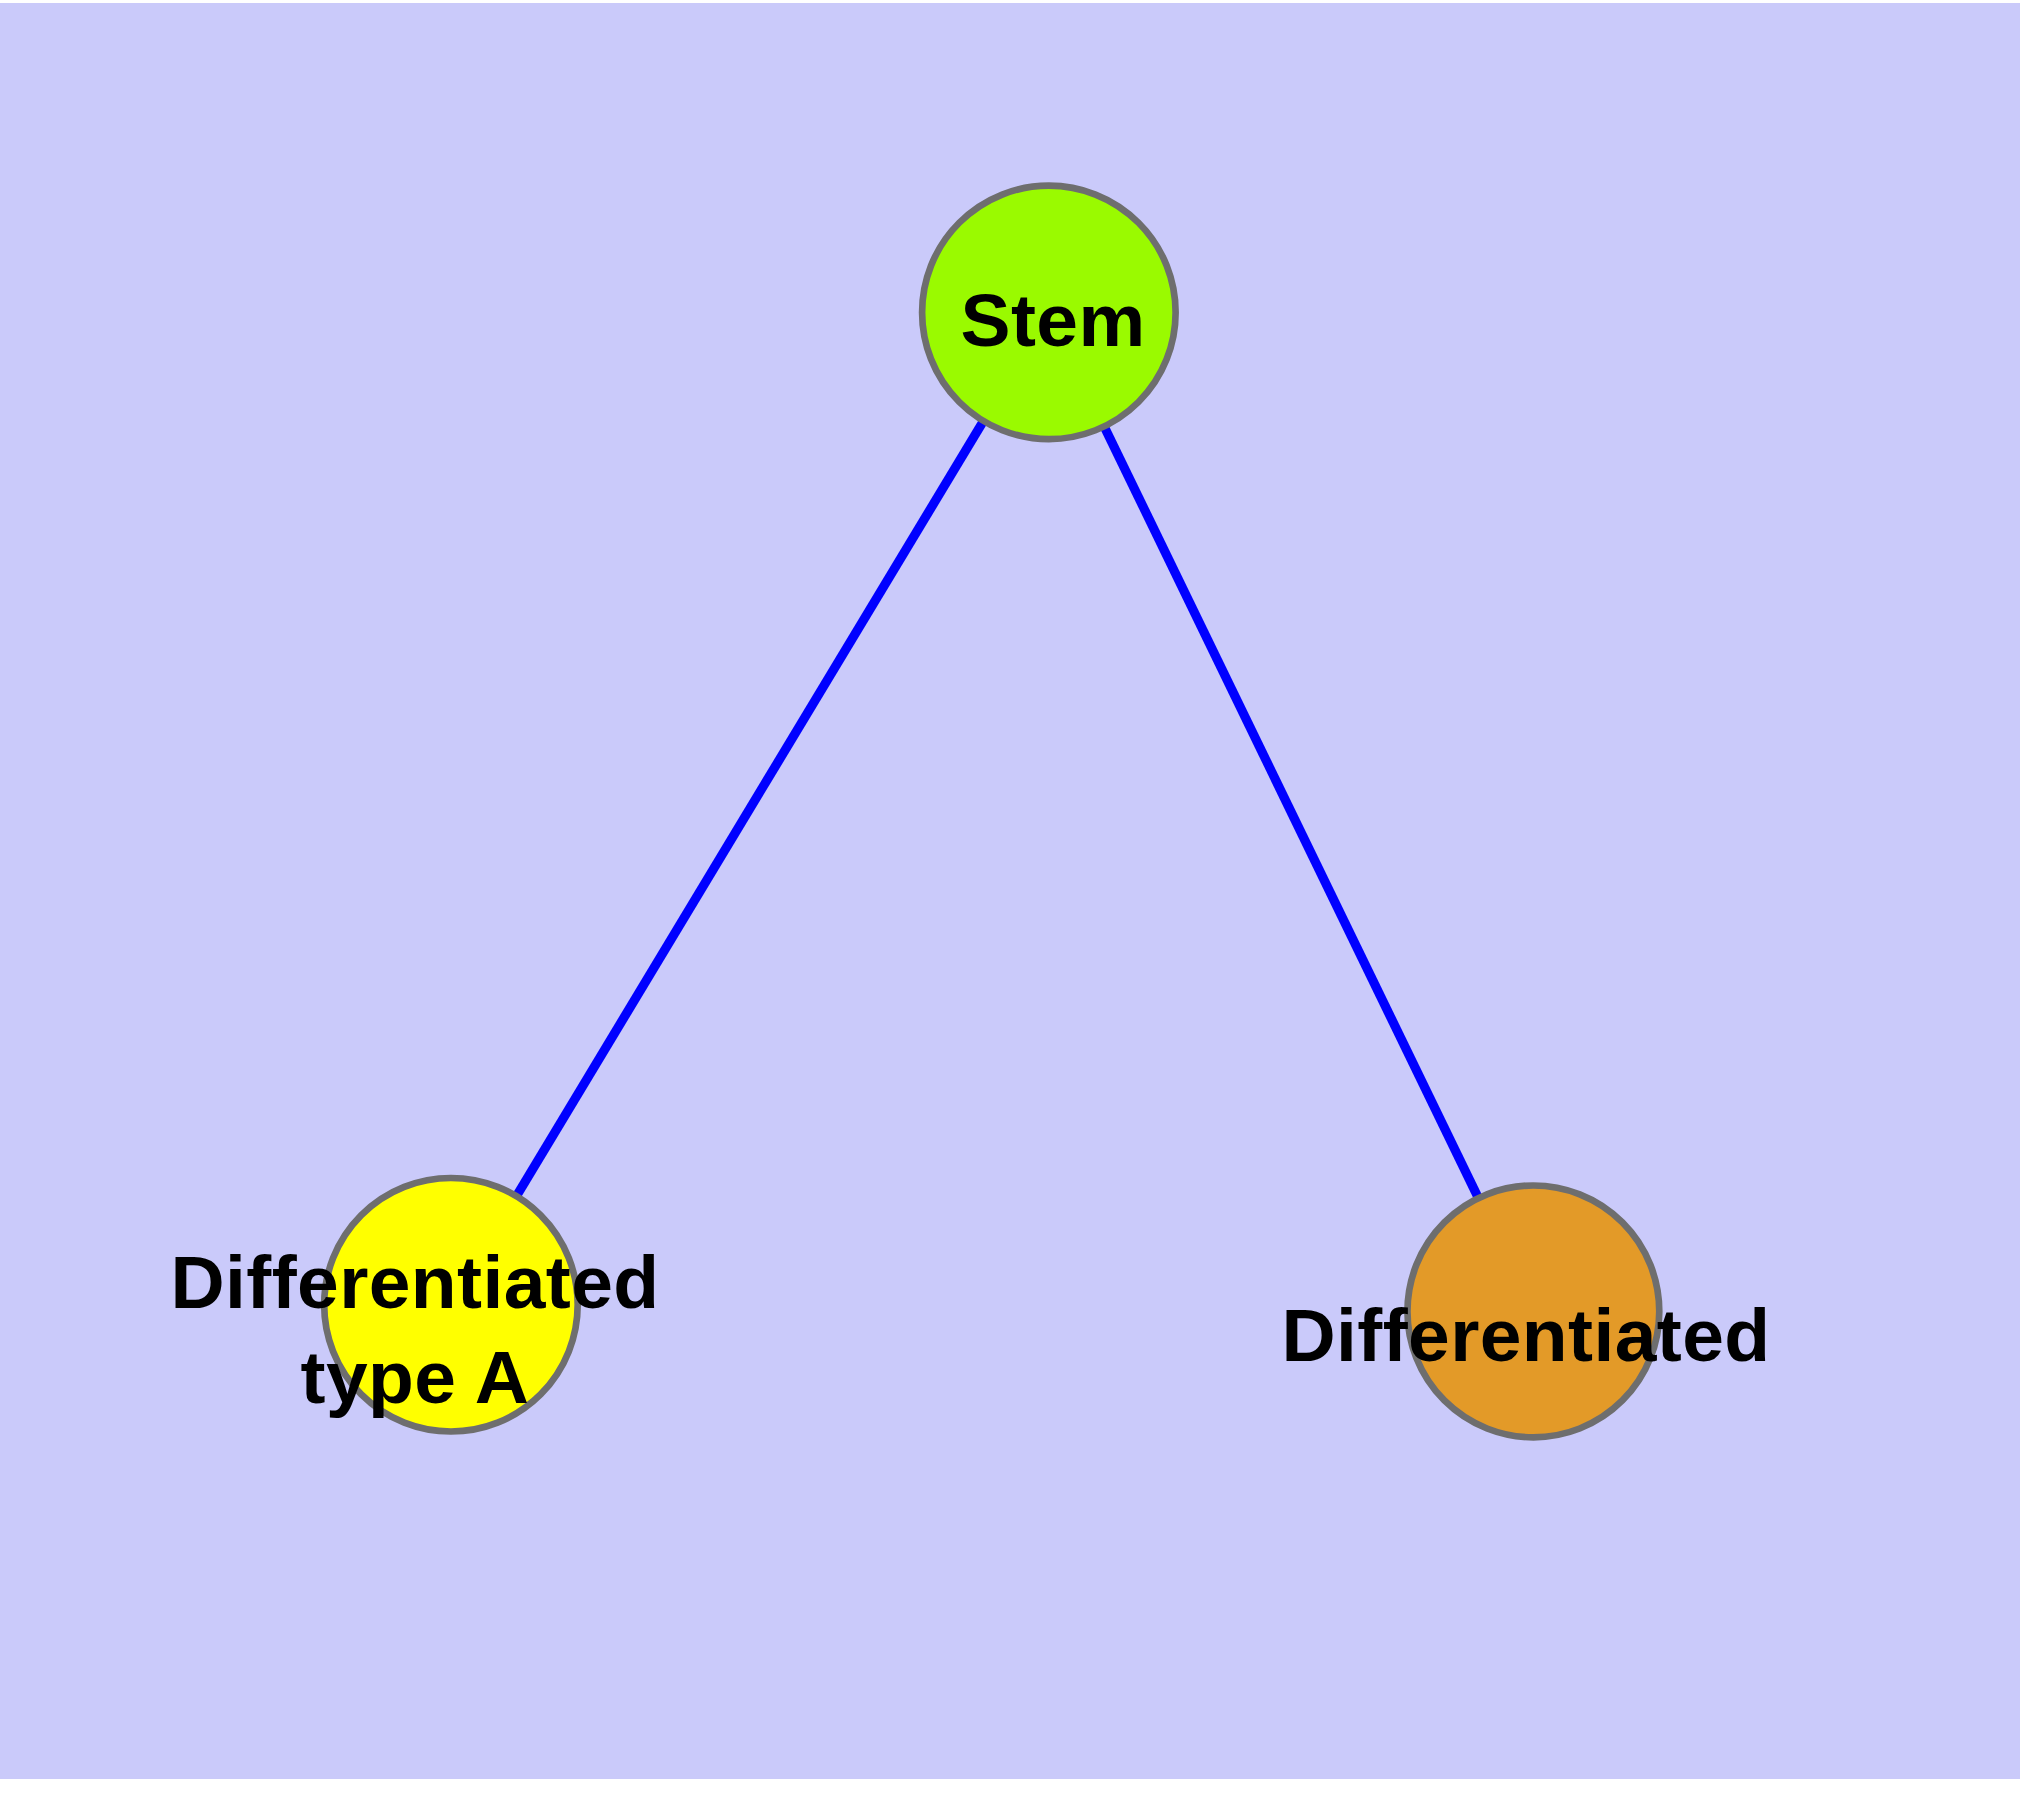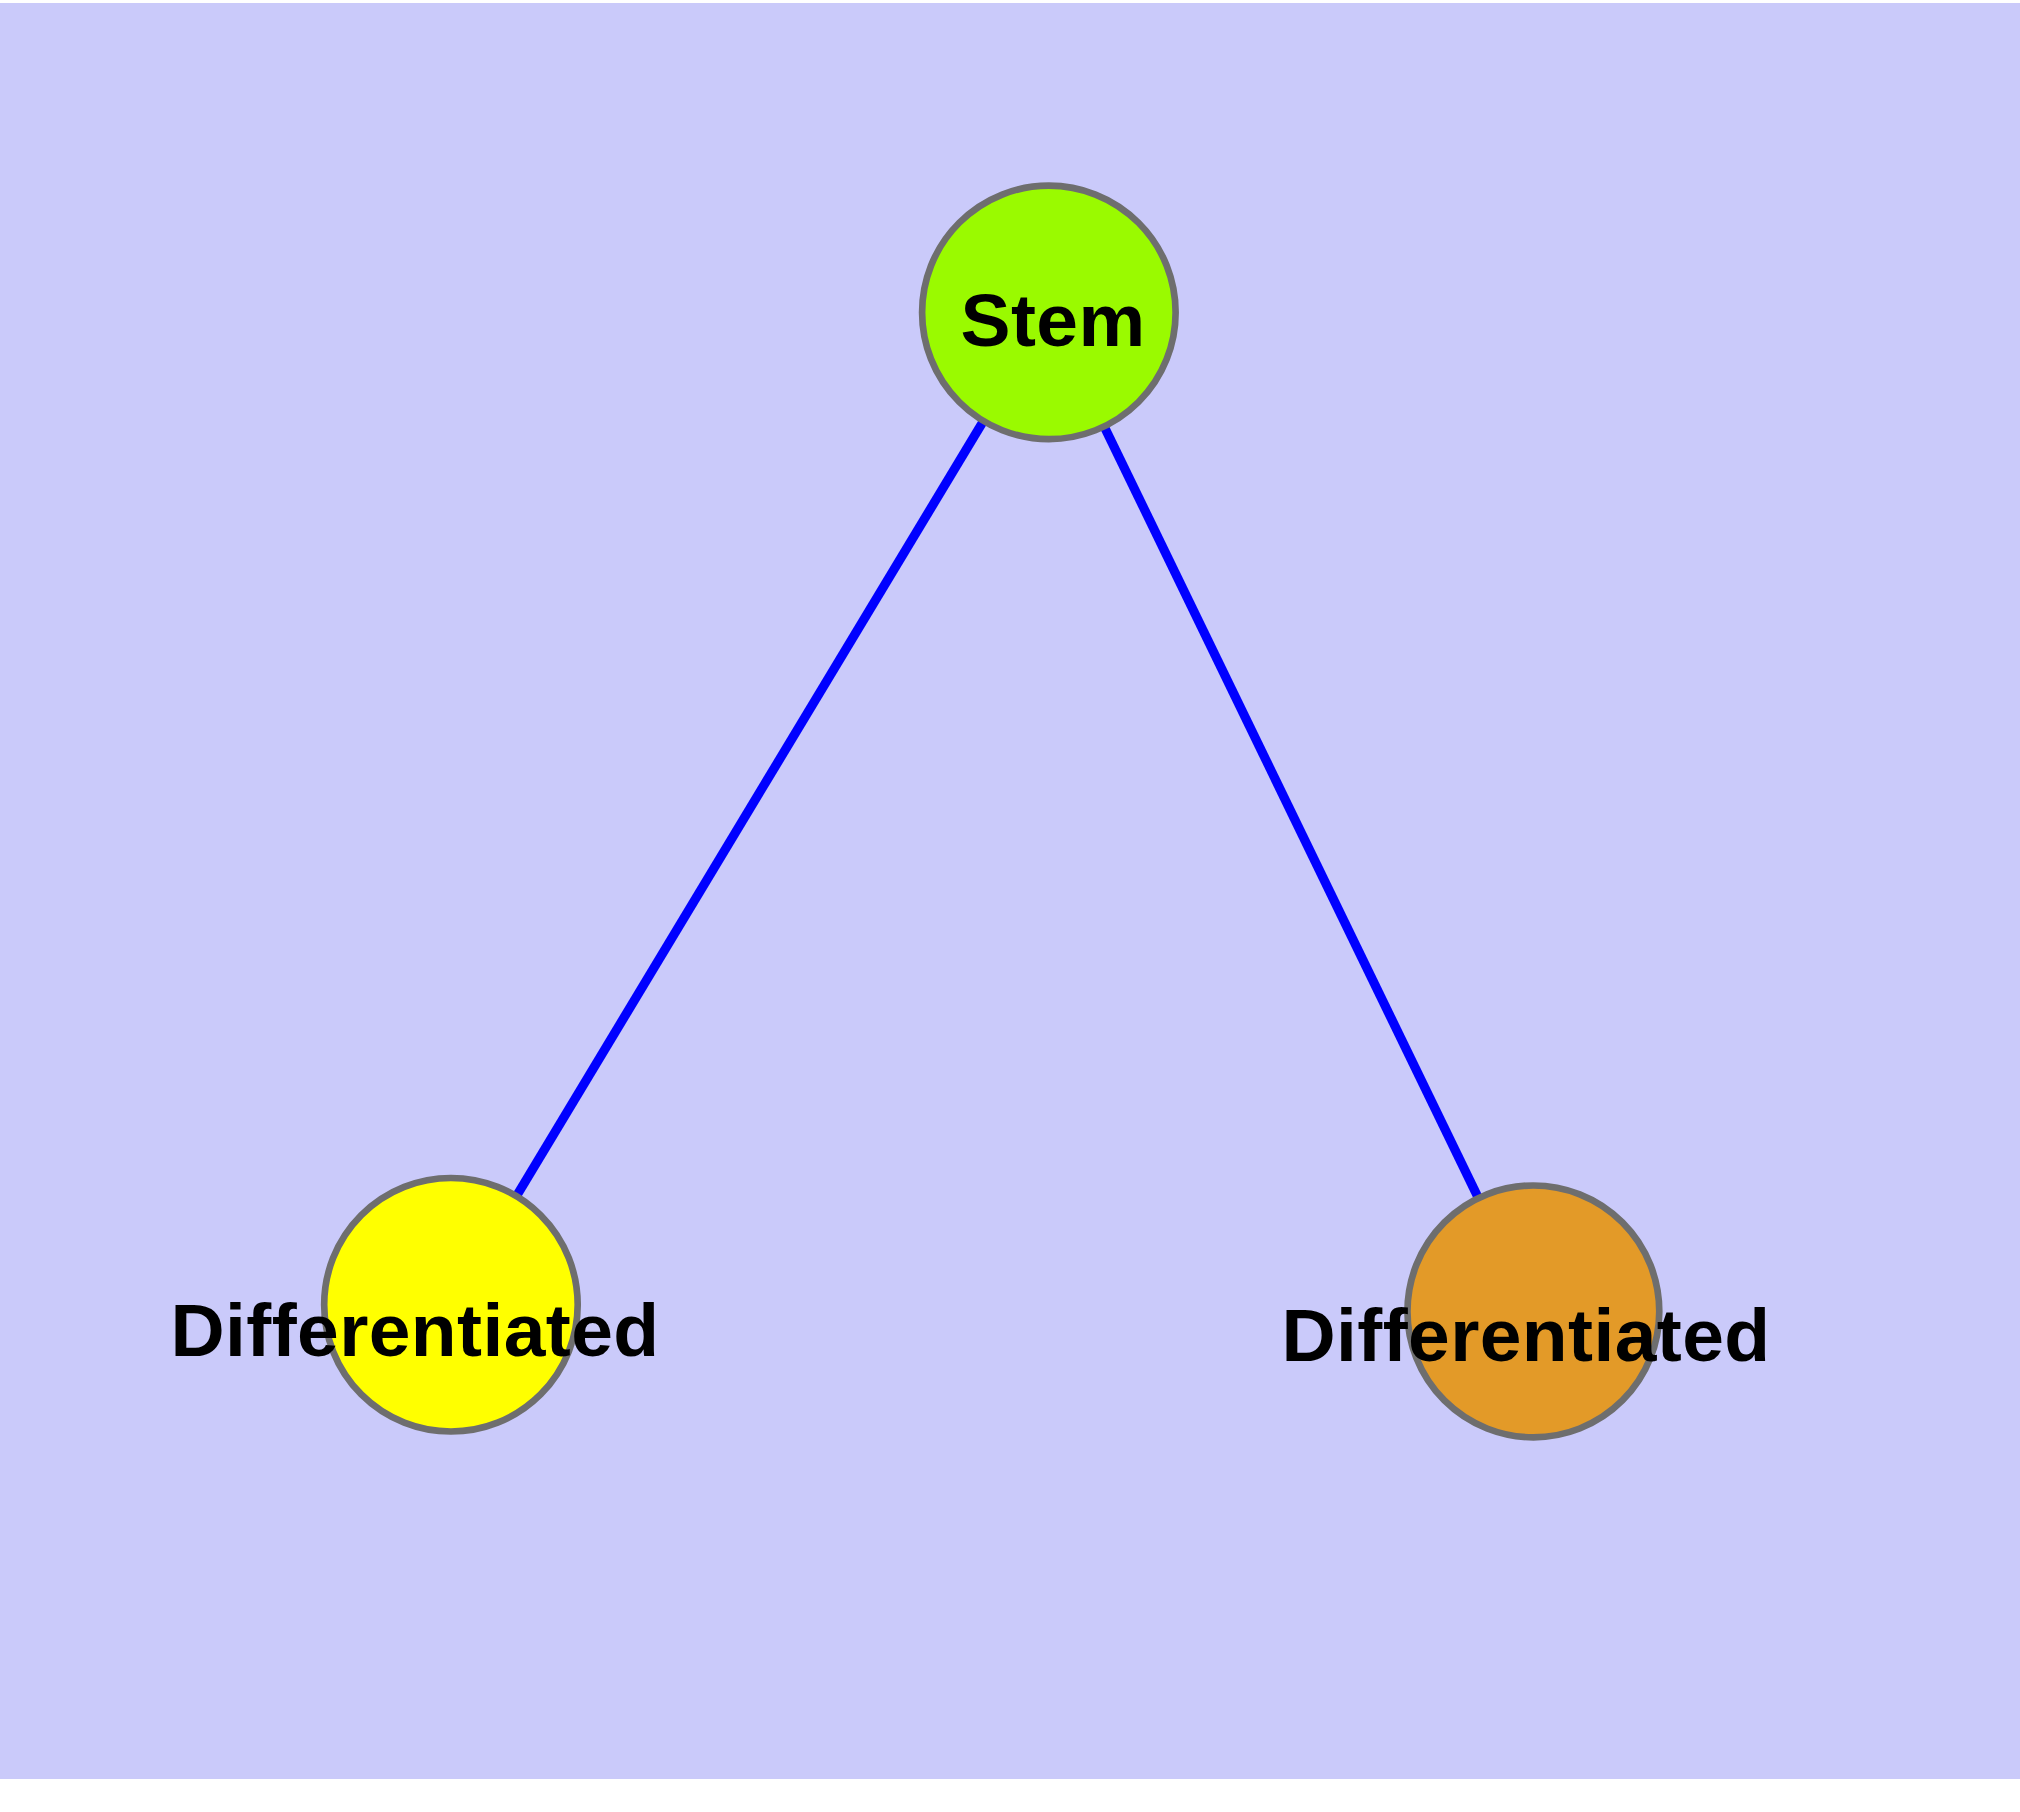--- a/index.html
+++ b/index.html
@@ -65,20 +65,21 @@
 
       <circle cx="1238" cy="371" r="152" fill="#9AFA00" stroke="#6E6E6E"></circle>
       <circle cx="521" cy="1561" r="152" fill="#FFFF00" stroke="#6E6E6E"></circle>
       <circle cx="1819" cy="1569" r="151" fill="#E39A28" stroke="#6E6E6E"></circle>
     </svg>
 
     <div class="node-label" style="left: 1053px; top: 317px;">Stem</div>
 
     <div class="node-label" style="left: 415px; top: 1327px;">
       <div>Differentiated</div>
+      <div>type A</div>
     </div>
 
     <div class="node-label" style="left: 1526px; top: 1332px;">
       <div>Differentiated</div>
     </div>
 
   </div>
 </div>
 
 

